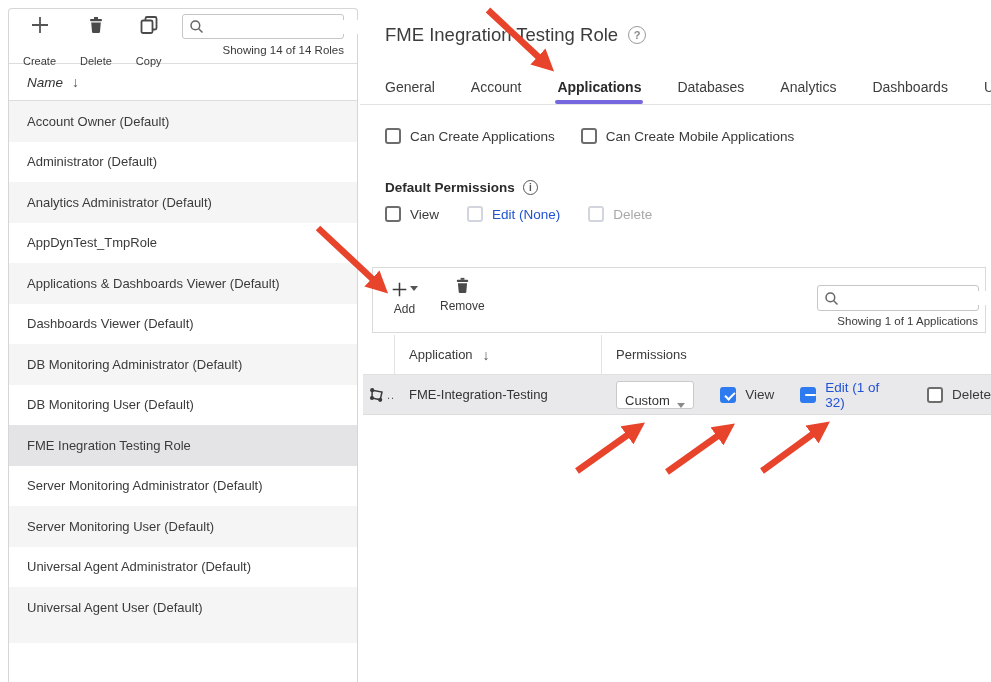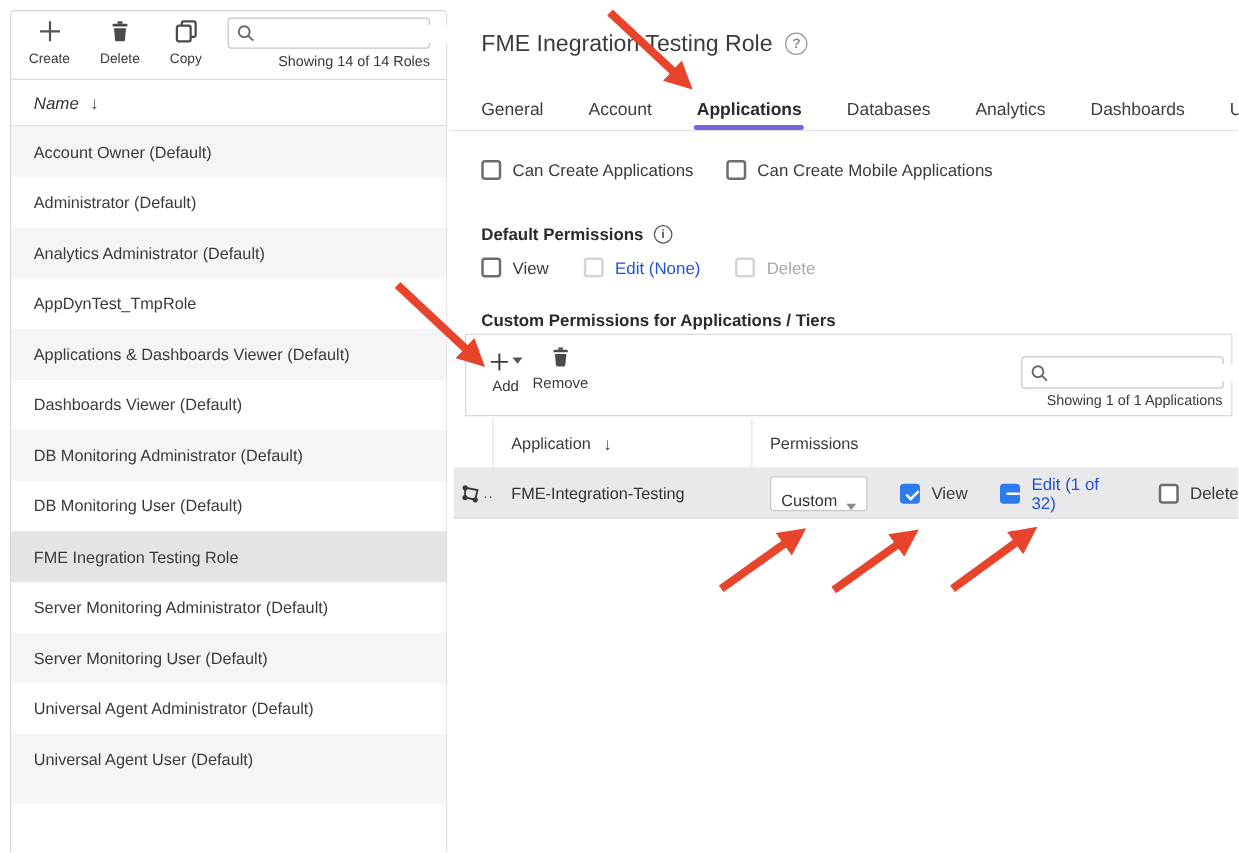--- a/index.html
+++ b/index.html
@@ -5,21 +5,21 @@
   * { margin:0; padding:0; box-sizing:border-box; }
   html,body { width:991px; height:682px; overflow:hidden; background:#fff;
     font-family:"Liberation Sans", sans-serif; color:#3b3b3b; }
   .page { position:relative; width:991px; height:682px; }
 
   
   .sidebar { position:absolute; left:8px; top:8px; width:350px; height:674px;
     border:1px solid #d6d6d6; border-bottom:none; border-radius:4px 4px 0 0; background:#fff; }
   .s-toolbar { position:relative; height:55px; border-bottom:1px solid #ddd; }
   .tb-btns { position:absolute; left:14px; top:6px; display:flex; gap:24px; }
-  .tb-btn { display:flex; flex-direction:column; align-items:center; gap:6px; cursor:pointer; }
+  .tb-btn { display:flex; flex-direction:column; align-items:center; gap:20px; cursor:pointer; }
   .tb-btn .lbl { font-size:11px; color:#3a3a3a; }
   .s-search { position:absolute; right:13px; top:5px; width:162px; height:25px;
     border:1px solid #c6c6c6; border-radius:3px; display:flex; align-items:center; padding:0 6px; background:#fff; }
   .s-search input { border:none; outline:none; flex:1; font-size:12px; margin-left:5px; font-family:inherit; }
   .s-showing { position:absolute; right:13px; top:35px; font-size:11.5px; color:#3a3a3a; }
 
   .s-namehdr { height:37px; border-bottom:1px solid #ddd; display:flex; align-items:center;
     padding-left:18px; font-size:13.5px; color:#333; gap:9px;font-style:italic; }
   .sort-arrow { font-size:14px; color:#555; }
 
@@ -62,21 +62,21 @@
   .dp-head { position:absolute; left:25px; top:180px; display:flex; align-items:flex-start; gap:8px;
     font-size:13.5px; font-weight:bold; color:#2b2b2b; }
   .dp-row { position:absolute; left:25px; top:206px; display:flex; gap:28px; }
   .link-blue { color:#2152d3; }
   .txt-gray { color:#a8a8a8; }
 
   .cp-head { position:absolute; left:25px; top:249px; font-size:13.5px; font-weight:bold; color:#2b2b2b; }
 
   .cp-toolbar { position:absolute; left:12px; top:267px; width:614px; height:66px;
     border:1px solid #d9d9d9; background:#fff; }
-  .cp-btns { position:absolute; left:18px; top:8px; display:flex; gap:8px; }
+  .cp-btns { position:absolute; left:18px; top:8px; display:flex; gap:22px; }
   .cp-btn { display:flex; flex-direction:column; align-items:center; gap:4px; cursor:pointer; }
   .cp-btn .lbl { font-size:12px; color:#3a3a3a; }
   .addicon { display:flex; align-items:flex-end; gap:2px; height:22px; }
   .caret { width:0; height:0; border-left:4px solid transparent; border-right:4px solid transparent;
     border-top:5px solid #555; margin-bottom:7px; }
   .cp-search { position:absolute; right:6px; top:17px; width:162px; height:26px;
     border:1px solid #c6c6c6; border-radius:3px; display:flex; align-items:center; padding:0 6px; background:#fff; }
   .cp-search input { border:none; outline:none; flex:1; font-size:12px; margin-left:5px; font-family:inherit; }
   .cp-showing { position:absolute; right:7px; top:47px; font-size:11.5px; color:#3a3a3a; }
 
@@ -250,21 +250,20 @@
       <div class="cbrow">
         <span class="cb light"></span>
         <span class="link-blue">Edit (None)</span>
       </div>
       <div class="cbrow">
         <span class="cb light"></span>
         <span class="txt-gray">Delete</span>
       </div>
     </div>
 
-    <div class="cp-head">Custom Permissions for Applications / Tiers</div>
 
     <div class="cp-toolbar">
       <div class="cp-btns">
         <div class="cp-btn">
           <span class="addicon">
             <span>
               <svg class="ic" width="17" height="17" viewBox="0 0 20 20">
                   <path d="M10 2v16M2 10h16" stroke="#3a3a3a" stroke-width="1.8" fill="none"></path>
                 </svg>
             </span>

